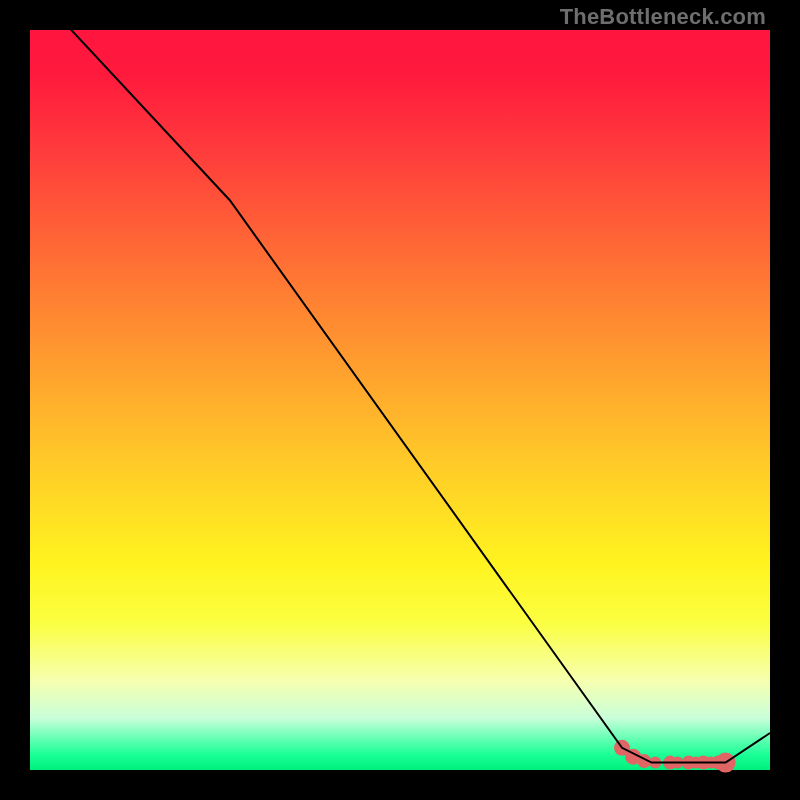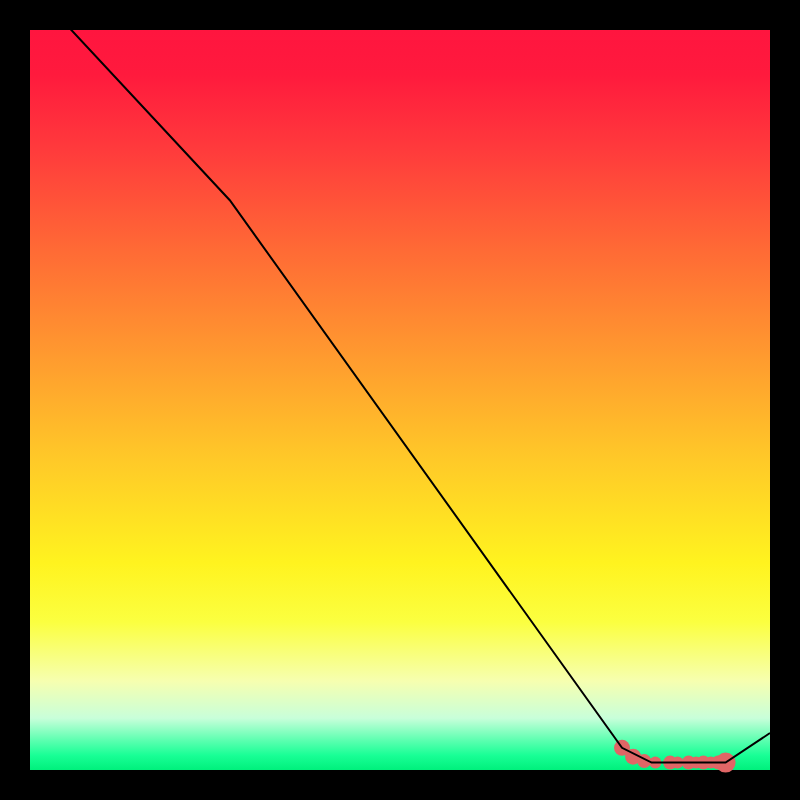--- a/index.html
+++ b/index.html
@@ -46,20 +46,21 @@
     position: absolute;
     left: 0; top: 0;
     width: 740px; height: 740px;
     overflow: visible;
   }
 </style>
 </head>
 <body>
 
 <div class="frame">
+  <div class="watermark">TheBottleneck.com</div>
   <div class="plot-area">
     <svg class="curve" viewBox="0 0 740 740">
       <g>
           <circle cx="592.00" cy="717.80" r="8" fill="#e06666"></circle>
           <circle cx="603.10" cy="726.68" r="8" fill="#e06666"></circle>
           <circle cx="614.20" cy="731.12" r="7" fill="#e06666"></circle>
           <circle cx="625.30" cy="732.60" r="6" fill="#e06666"></circle>
           <circle cx="640.10" cy="732.60" r="7" fill="#e06666"></circle>
           <circle cx="647.50" cy="732.60" r="6" fill="#e06666"></circle>
           <circle cx="658.60" cy="732.60" r="7" fill="#e06666"></circle>

